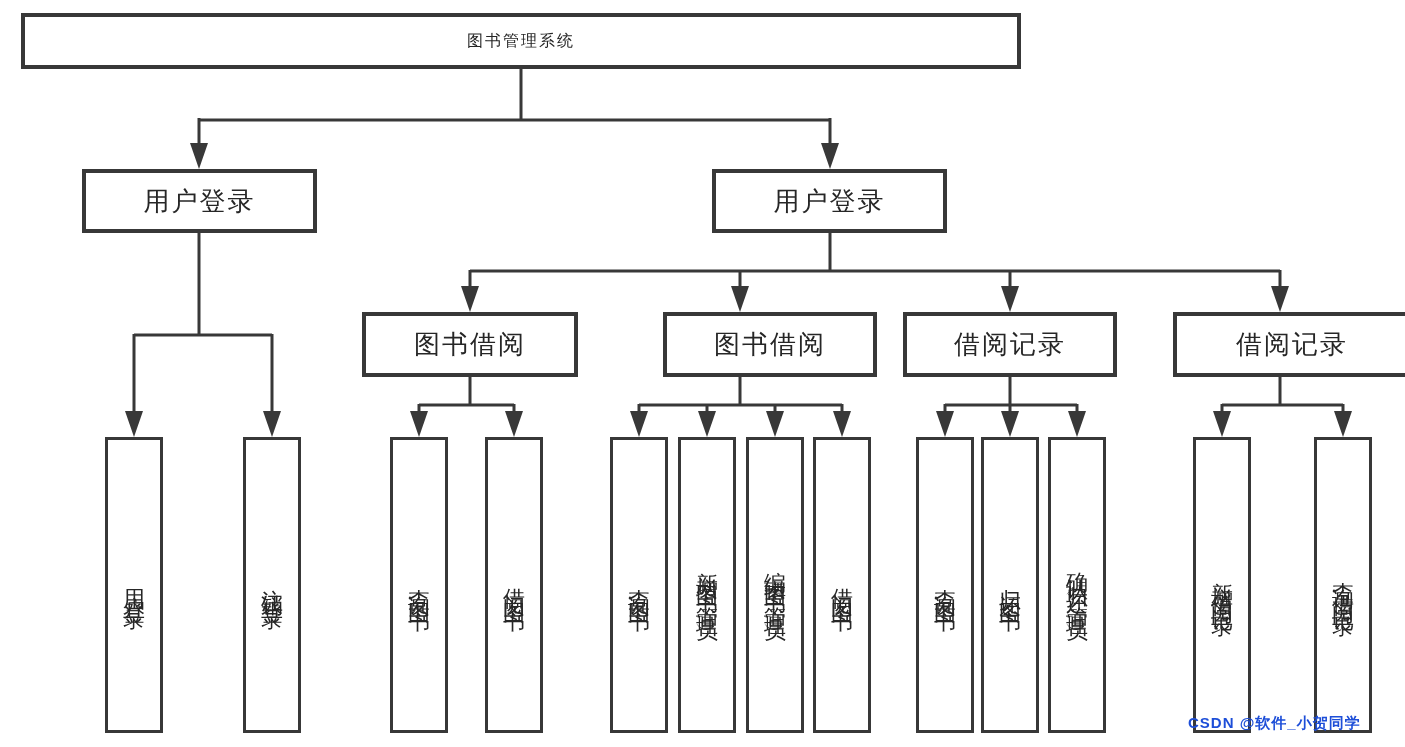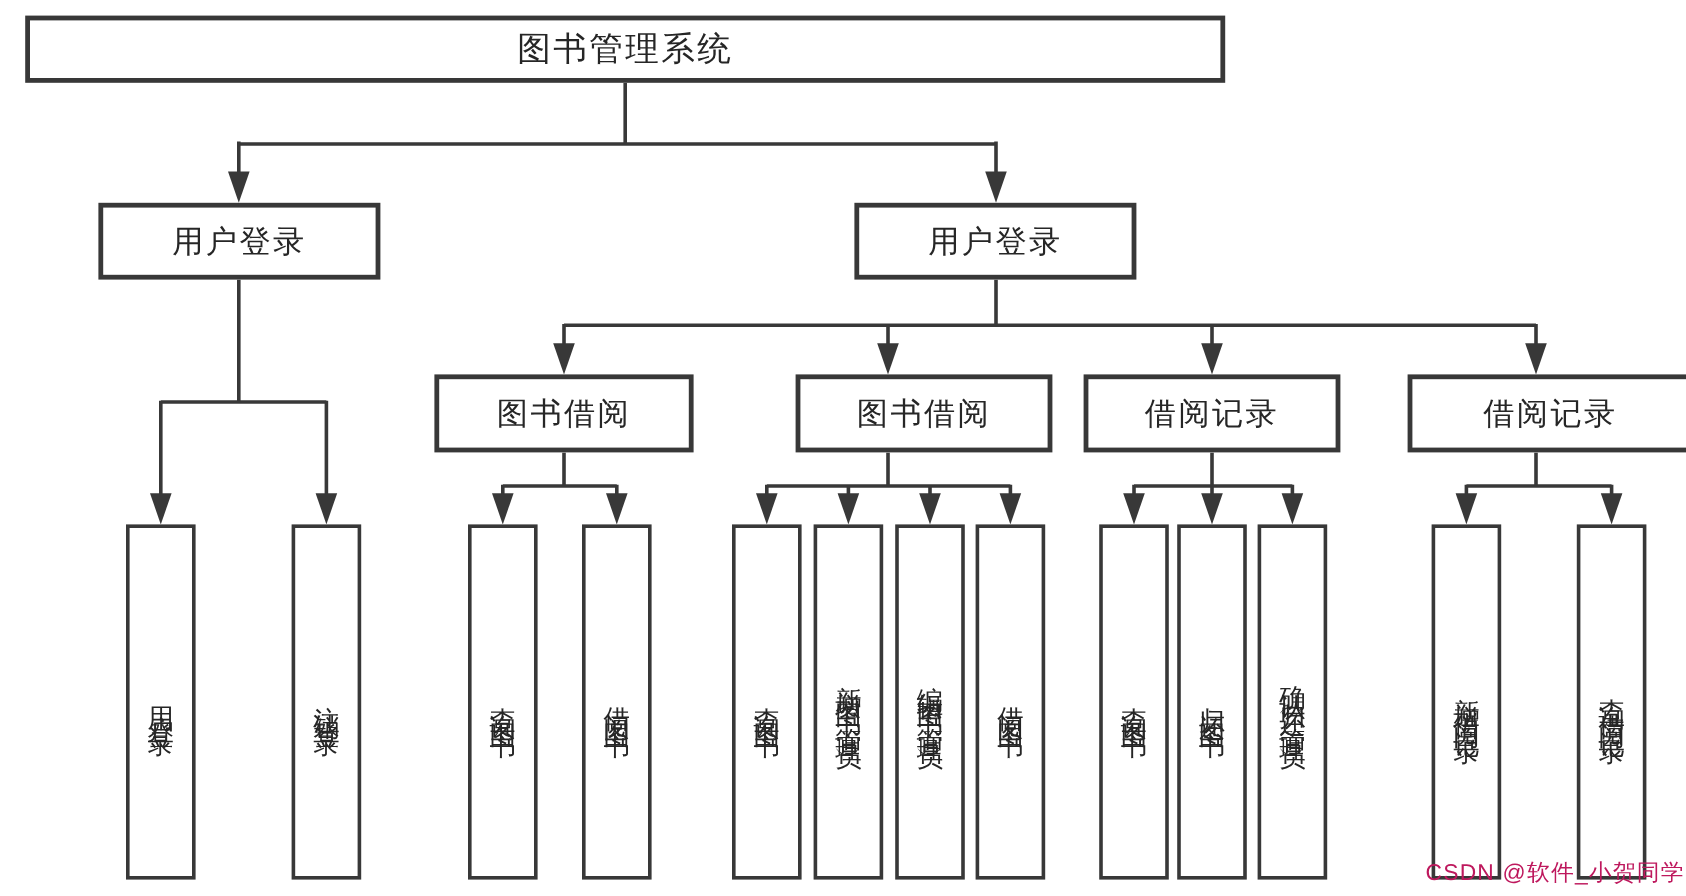--- a/index.html
+++ b/index.html
@@ -7,34 +7,34 @@
     position:relative;width:1405px;height:747px;background:#ffffff;
     font-family:"Liberation Sans","DejaVu Sans",sans-serif;overflow:hidden;
   }
   .connectors{position:absolute;left:0;top:0;z-index:1;}
   .node{
     position:absolute;box-sizing:border-box;background:#ffffff;
     border:4px solid #383838;display:flex;align-items:center;justify-content:center;
     z-index:2;color:#262626;
   }
   .node span{letter-spacing:2px;}
-  .lvl0 span{font-size:28px;}
+  .lvl0 span{font-size:16px;}
   .lvl1 span, .lvl2 span{font-size:26px;}
   .leaf{
     position:absolute;box-sizing:border-box;background:#ffffff;
     border:3px solid #383838;display:flex;align-items:center;justify-content:center;
     top:437px;width:58px;height:296px;z-index:2;color:#262626;
   }
   .leaf span{
     writing-mode:vertical-rl;text-orientation:mixed;
     font-size:22px;line-height:1;letter-spacing:7px;
   }
   .watermark{
     position:absolute;left:1188px;top:714px;z-index:5;
-    font-size:19px;color:#be185d;letter-spacing:1px;white-space:nowrap;
+    font-size:15px;color:#1d4ed8;letter-spacing:1px;white-space:nowrap;font-weight:bold;
   }
 </style>
 </head>
 <body>
 
 <div class="canvas">
 
   <svg class="connectors" width="1405" height="747" viewBox="0 0 1405 747" xmlns="http://www.w3.org/2000/svg">
     <g stroke="#383838" stroke-width="3" fill="none">
       <path d="M521 69 V120 M199 120 H830 M199 118 V146 M830 118 V146"></path>

